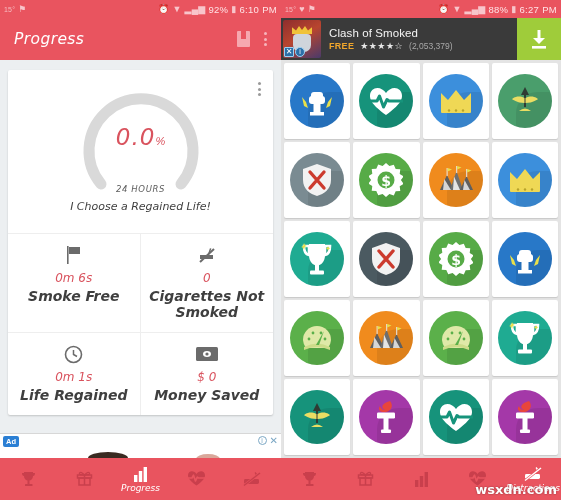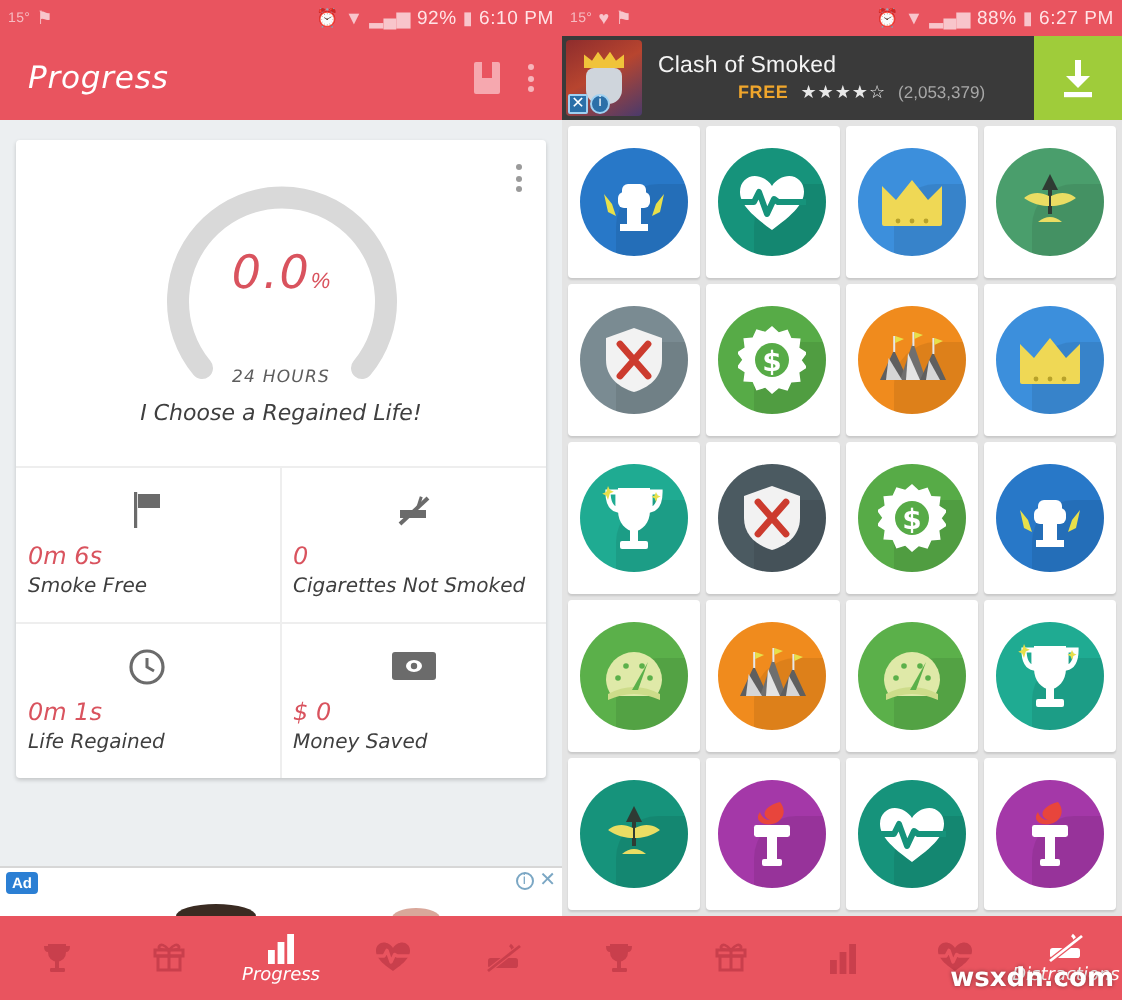--- a/index.html
+++ b/index.html
@@ -80,33 +80,34 @@
     font-family: "DejaVu Sans", sans-serif; font-style: italic;
   }
   .motto {
     text-align: center; font-size: 11px; color: #3f3f3f; font-style: italic;
     padding: 4px 0 12px 0; font-family: "DejaVu Sans", sans-serif;
   }
 
   
   .stats { border-top: 1px solid #eeeeee; display: flex; flex-wrap: wrap; }
   .stat {
-    width: 50%; padding: 10px 6px 12px 6px; 
+    width: 50%; padding: 10px 6px 12px 6px; text-align: center;
     border-bottom: 1px solid #eeeeee; border-right: 1px solid #eeeeee;
   }
   .stat:nth-child(2n) { border-right: none; }
   .stat:nth-child(3), .stat:nth-child(4) { border-bottom: none; }
   .stat-icon { height: 22px; display: flex; align-items: center; justify-content: center; }
   .stat-value {
     font-size: 12px; color: #d9535e; font-style: italic; margin-top: 5px;
     font-family: "DejaVu Sans", sans-serif;
   }
   .stat-label {
-    font-size: 10px; color: #3f3f3f; font-style: italic; margin-top: 3px;
+    font-size: 14px; color: #3f3f3f; font-style: italic; margin-top: 3px;
     font-family: "DejaVu Sans", sans-serif;
+    font-weight: bold;
   }
 
   
   .ad-strip {
     position: absolute; left: 0; bottom: 42px; width: 281px; height: 25px;
     background: #ffffff; border-top: 1px solid #d7d7d7;
     display: flex; align-items: flex-start; padding: 2px 3px;
   }
   .ad-badge {
     background: #2b7fd4; color: #fff; font-size: 7.5px; font-weight: bold;
@@ -165,21 +166,21 @@
     position: absolute; left: 12px; bottom: 1px; width: 10px; height: 10px;
     background: #2b6fa8; border: 1px solid #9fd1f2; color: #fff;
     font-size: 7px; line-height: 8px; text-align: center; border-radius: 50%;
   }
   .playad-text { padding-left: 8px; flex: 1; min-width: 0; }
   .playad-title {
     color: #f4f4f4; font-size: 11.5px; letter-spacing: .1px;
     white-space: nowrap; overflow: hidden;
   }
   .playad-sub { display: flex; align-items: center; gap: 6px; margin-top: 2px; }
-  .playad-free { color: #f0a62c; font-size: 9px; font-weight: bold; letter-spacing: .3px; margin-left: 40px; }
+  .playad-free { color: #f0a62c; font-size: 9px; font-weight: bold; letter-spacing: .3px; }
   .playad-stars { color: #e8e8e8; font-size: 9px; letter-spacing: .5px; }
   .playad-count { color: #a8a8a8; font-size: 8.5px; }
   .playad-dl {
     width: 44px; height: 42px; background: #9fcc3a; display: flex;
     align-items: center; justify-content: center; flex-shrink: 0;
   }
 
   
   .badge-grid {
     display: grid; grid-template-columns: repeat(4, 1fr); gap: 3px;

